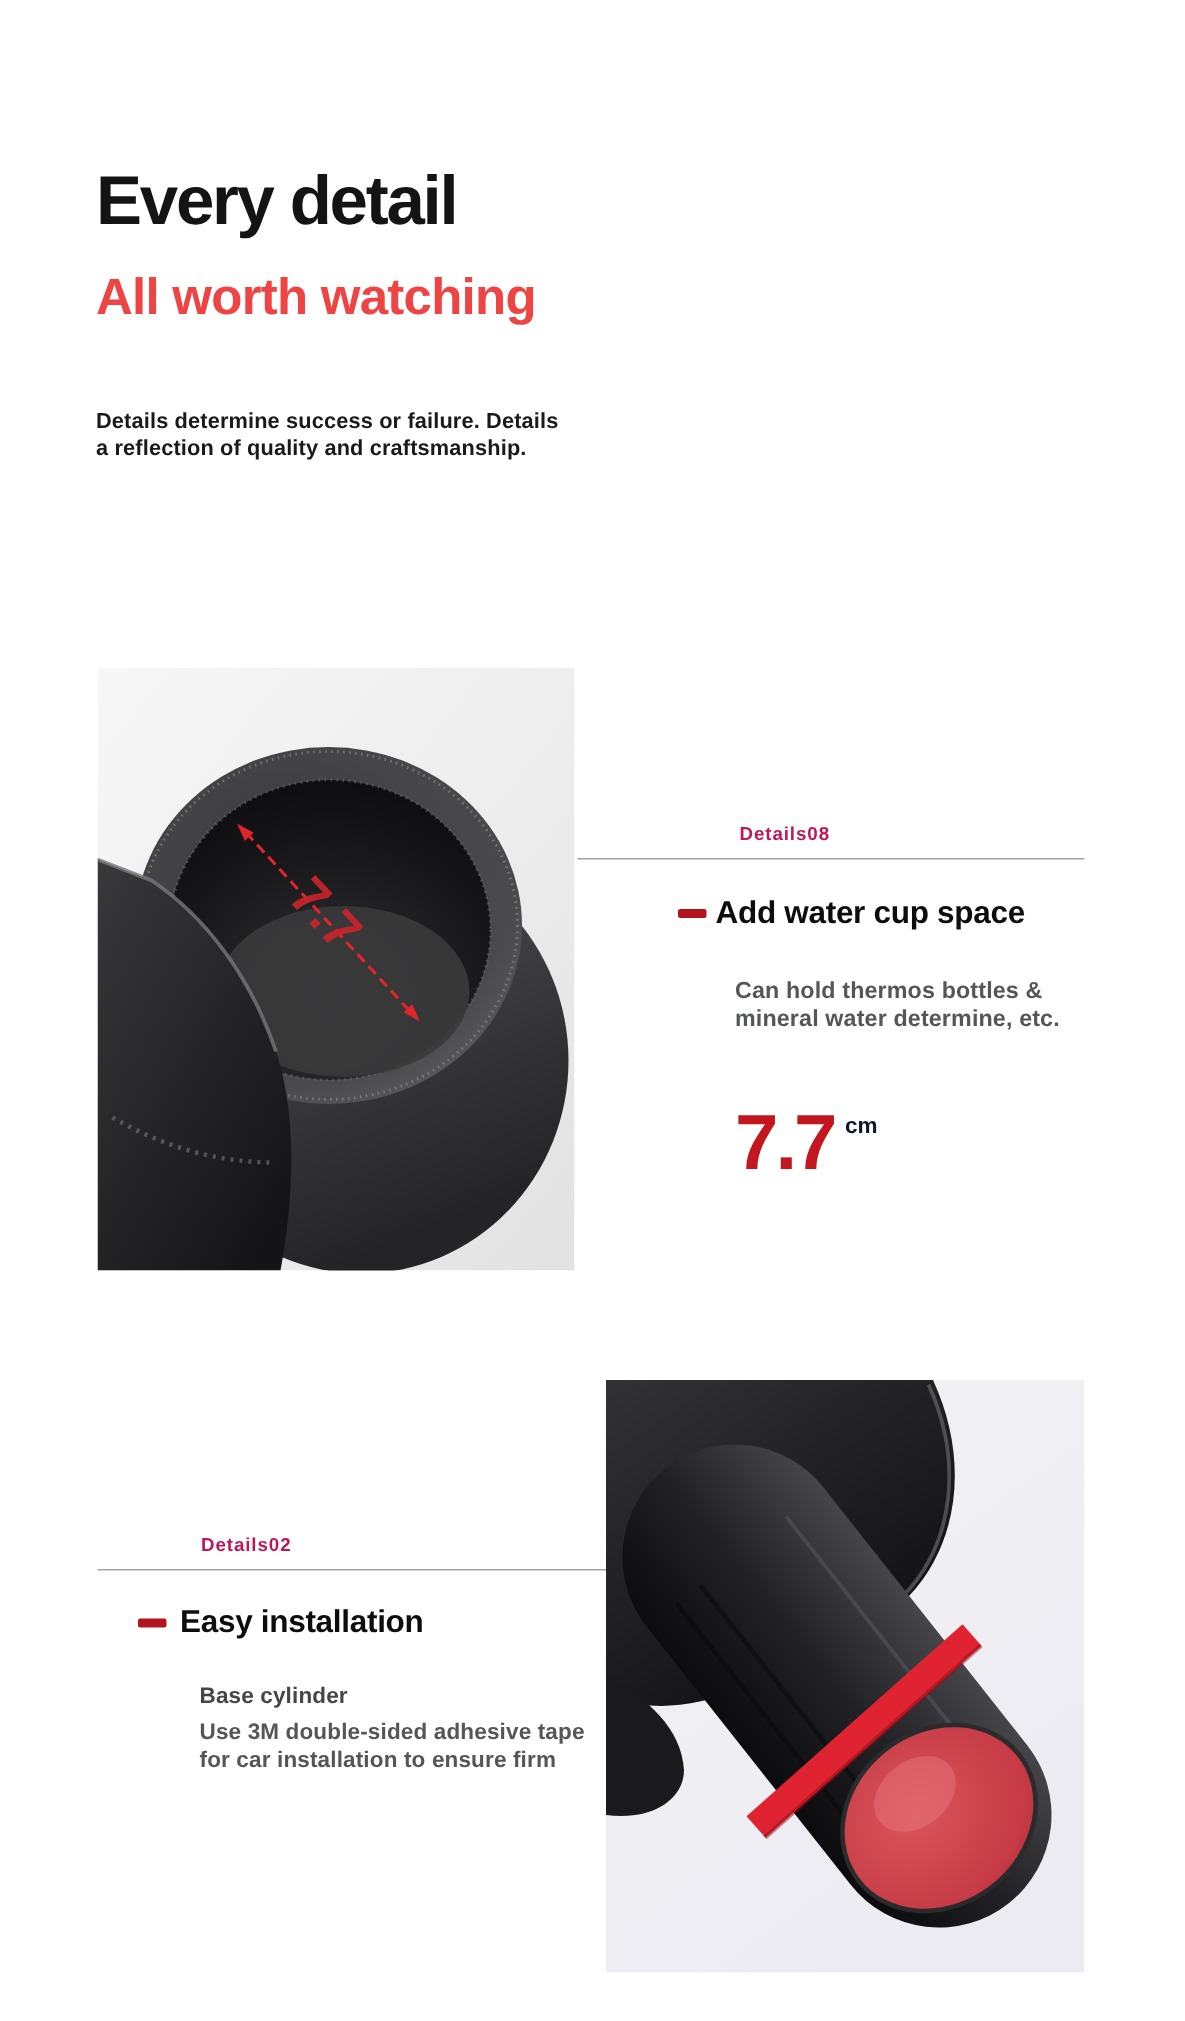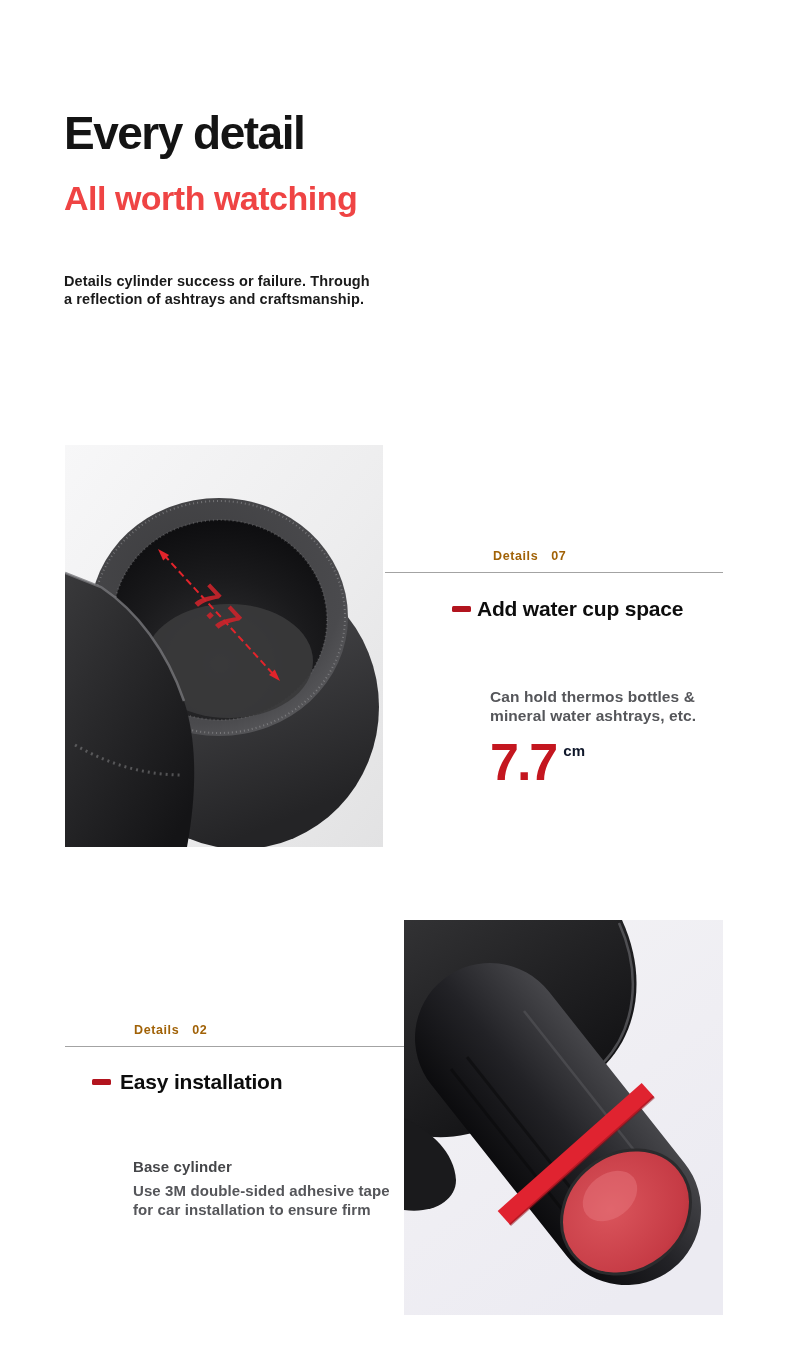--- a/index.html
+++ b/index.html
@@ -10,37 +10,37 @@
     background:#ffffff; overflow:hidden;
   }
   .abs { position:absolute; }
 
   
   .hero-title   { left:64px; top:108px; font-size:46px; line-height:1.1; color:#141414; letter-spacing:-1.5px; }
   .hero-sub     { left:64px; top:180px; font-size:34px; line-height:1.1; color:#ef4444; letter-spacing:-0.5px; }
   .hero-desc    { left:64px; top:272px; width:352px; font-size:14.5px; line-height:18px; color:#1a1a1a; letter-spacing:0.1px; }
 
   
-  .tag { color:#a16207; font-size:12.5px; letter-spacing:0.6px; display:flex; gap:13px; font-weight:700; }
+  .tag { color:#be185d; font-size:12.5px; letter-spacing:0.6px; display:flex; gap:0; font-weight:700; }
   .tag-1 { left:493px; top:549px; }
   .tag-2 { left:134px; top:1023px; }
   .rule { height:1px; background:#a3a3a3; }
   .rule-1 { left:385px; top:572px; width:338px; }
   .rule-2 { left:65px;  top:1046px; width:339px; }
 
   
   .dash { width:19px; height:6px; background:#b2141e; border-radius:1.5px; }
   .dash-1 { left:452px; top:606px; }
   .dash-2 { left:92px;  top:1079px; }
 
   
   .feature-h { font-size:21px; color:#0d0d0d; letter-spacing:-0.2px; line-height:1.15; }
   .feature-h1 { left:477px; top:597px; }
   .feature-h2 { left:120px; top:1070px; }
-  .feature-body { font-size:15.5px; line-height:19px; color:#55565a; letter-spacing:0.1px;margin-top:36px; }
+  .feature-body { font-size:15.5px; line-height:19px; color:#55565a; letter-spacing:0.1px; }
   .body-1 { left:490px; top:651px; width:250px; }
   .sub-h2 { left:133px; top:1121px; font-size:15px; color:#454649; }
   .body-2 { left:133px; top:1146px; width:260px; font-size:15px; line-height:18.5px; }
 
   
   .measure { left:490px; top:736px; display:flex; align-items:flex-start; }
   .measure-value { font-size:52px; line-height:1; color:#c4161f; letter-spacing:-2px; }
   .measure-unit  { font-size:15px; color:#0f172a; margin:6px 0 0 7px; }
 
   
@@ -49,22 +49,22 @@
   .img-1 svg, .img-2 svg { display:block; }
 </style>
 </head>
 <body>
 
 <div class="canvas">
 
   <div class="abs hero-title">Every detail</div>
   <div class="abs hero-sub">All worth watching</div>
   <div class="abs hero-desc">
-    <div>Details cylinder success or failure. Through</div>
-    <div>a reflection of ashtrays and craftsmanship.</div>
+    <div>Details determine success or failure. Details</div>
+    <div>a reflection of quality and craftsmanship.</div>
   </div>
 
   <div class="abs img-1">
     <svg width="318" height="402" viewBox="0 0 318 402" xmlns="http://www.w3.org/2000/svg">
       <defs>
         <linearGradient id="g1-bg" x1="0" y1="0" x2="1" y2="1">
           <stop offset="0" stop-color="#f7f7f8"></stop>
           <stop offset="0.55" stop-color="#ededee"></stop>
           <stop offset="1" stop-color="#e2e2e3"></stop>
         </linearGradient>
@@ -107,30 +107,30 @@
         <line x1="99" y1="110" x2="209" y2="230" stroke="#e3242b" stroke-width="2" stroke-dasharray="7 4"></line>
         <polygon points="93,104 98.2,115.5 104.1,110.1" fill="#e3242b"></polygon>
         <polygon points="215,236 204,229.9 209.8,224.5" fill="#e3242b"></polygon>
       </g>
       <text transform="translate(150,166) rotate(47)" text-anchor="middle" dominant-baseline="middle" font-family="Liberation Sans, sans-serif" font-weight="700" font-size="36" fill="#c8242b" opacity="0.92">7.7</text>
     </svg>
   </div>
 
   <div class="abs tag tag-1">
     <span>Details</span>
-    <span>07</span>
+    <span>08</span>
   </div>
   <div class="abs rule rule-1"></div>
 
   <div class="abs dash dash-1"></div>
   <div class="abs feature-h feature-h1">Add water cup space</div>
 
   <div class="abs feature-body body-1">
     <div>Can hold thermos bottles &amp;</div>
-    <div>mineral water ashtrays, etc.</div>
+    <div>mineral water determine, etc.</div>
   </div>
 
   <div class="abs measure">
     <span class="measure-value">7.7</span>
     <span class="measure-unit">cm</span>
   </div>
 
   <div class="abs tag tag-2">
     <span>Details</span>
     <span>02</span>

